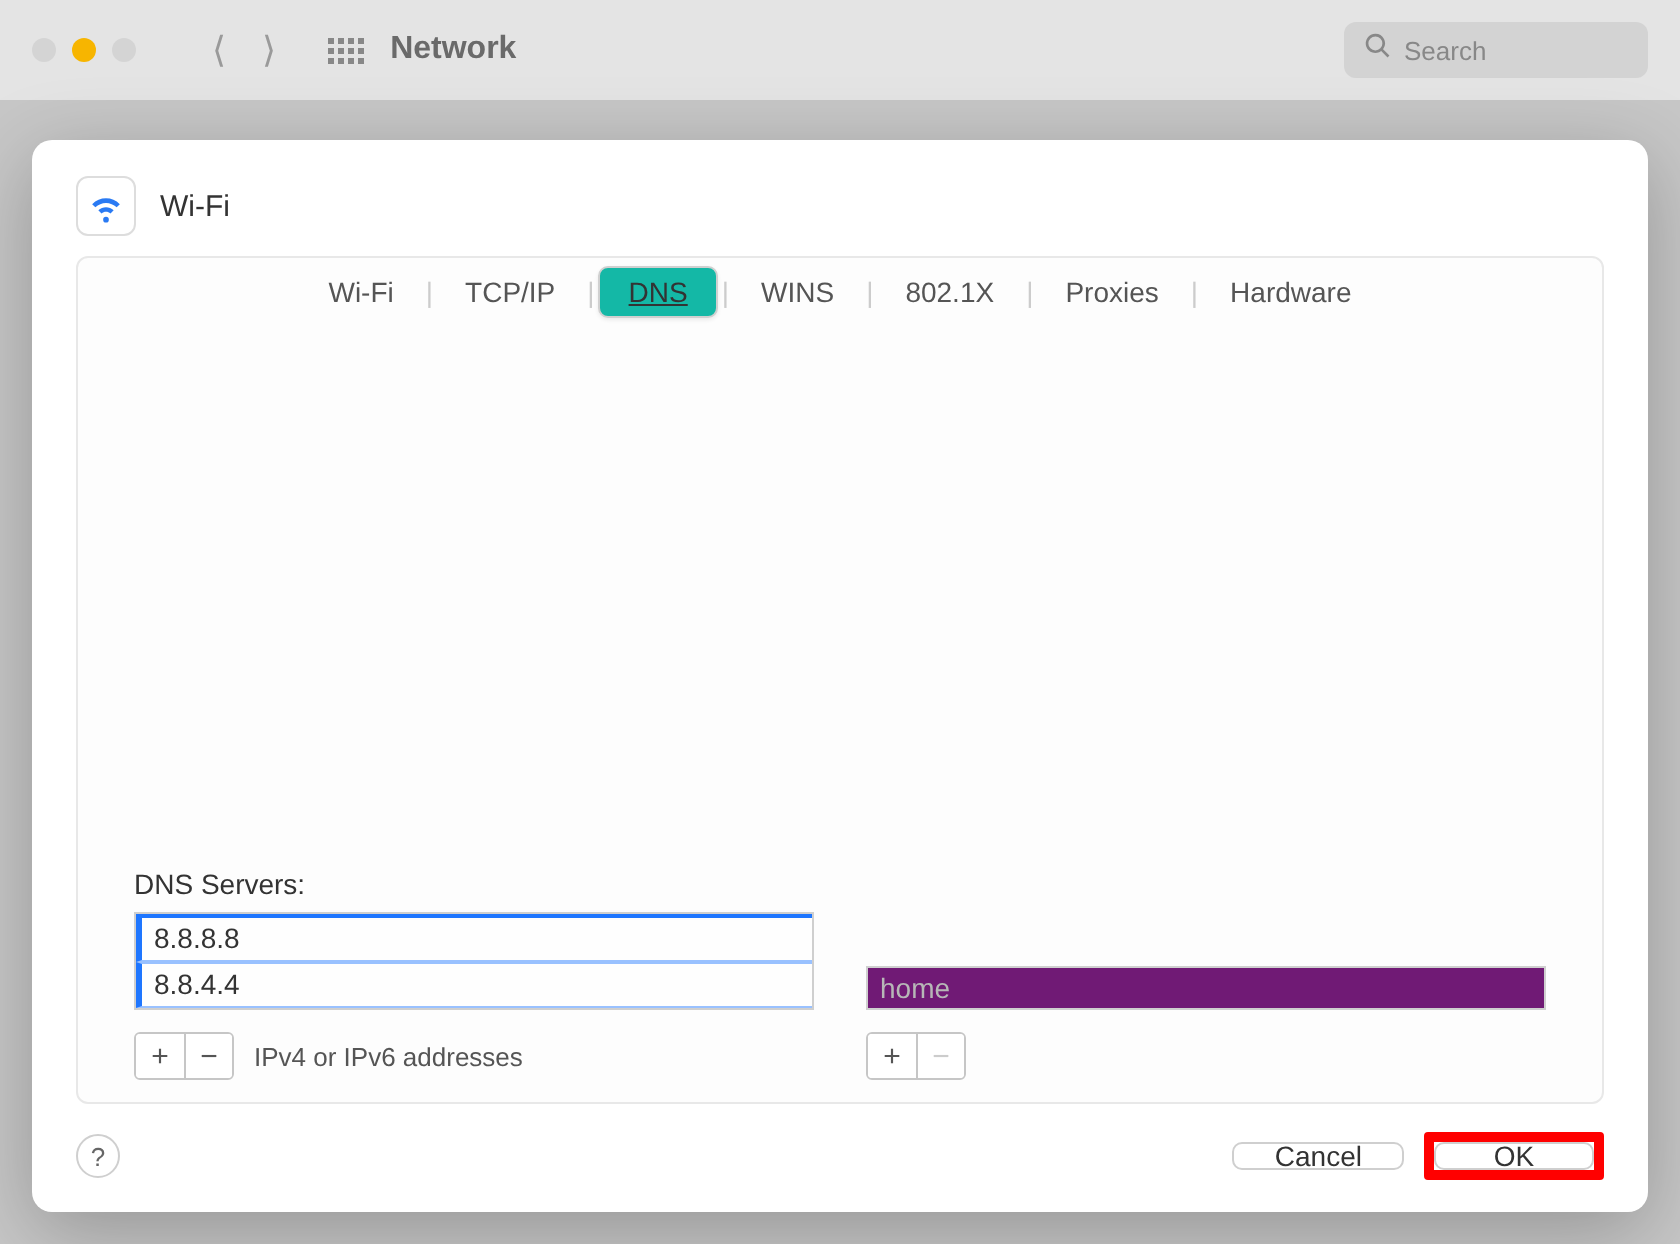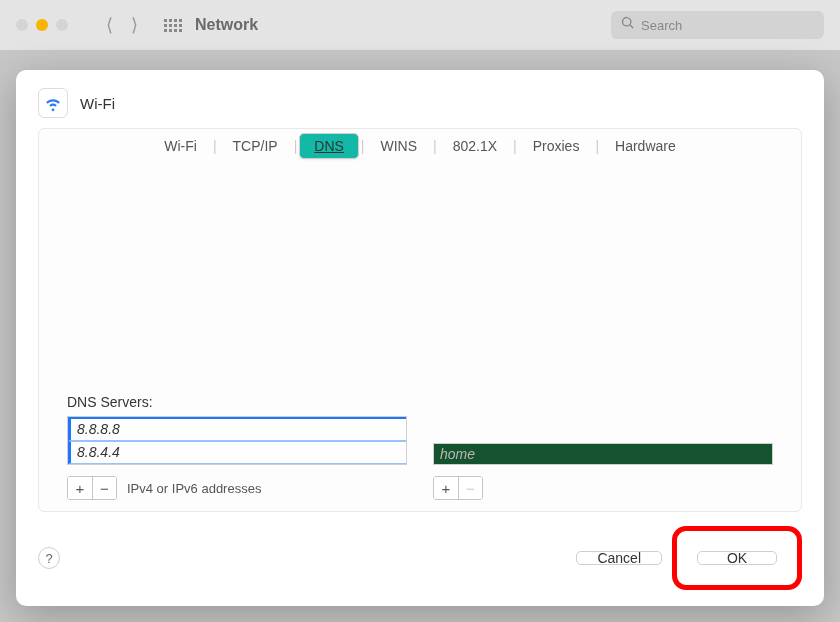--- a/index.html
+++ b/index.html
@@ -62,21 +62,21 @@
       margin-left: 5px;
       font-size: 16px;
       font-weight: 600;
       color: #6a6a6a;
     }
     .search-box {
       margin-left: auto;
       background: #d3d3d3;
       border-radius: 6px;
       height: 28px;
-      width: 213px;
+      width: 152px;
       display: flex;
       align-items: center;
       padding: 0 10px;
       gap: 6px;
     }
     .search-icon svg {
       width: 14px;
       height: 14px;
       fill: #888;
     }
@@ -169,25 +169,24 @@
       display: flex;
       flex-direction: column;
     }
     .pane-label {
       font-size: 14px;
       color: #333;
       margin-bottom: 6px;
     }
     .listbox {
       border: 1px solid #cfcfcf;
-      background: #14532d;
+      background: #701a75;
       flex: 1;
       overflow: auto;
       font-size: 14px;
-      font-style: italic;
     }
     .list-row {
       padding: 1px 6px;
       color: #333;
       border-left: 3px solid transparent;
       line-height: 1.35;
     }
     .list-row.selected {
       border-left: 3px solid #1e76ff;
       border-top: 1px solid #99c1ff;
@@ -266,22 +265,22 @@
       border-radius: 5px;
       background: #fff;
       font-size: 14px;
       color: #333;
       display: flex;
       align-items: center;
       cursor: pointer;
     }
     .ok-highlight {
       border: 5px solid #ff0000;
-      padding: 20px;
-      border-radius: 14px;
+      padding: 0;
+      border-radius: 2px;
     }
     .ok-highlight .btn {
       min-width: 80px;
       justify-content: center;
     }
   </style>
 </head>
 <body>
 
 <div class="titlebar">

